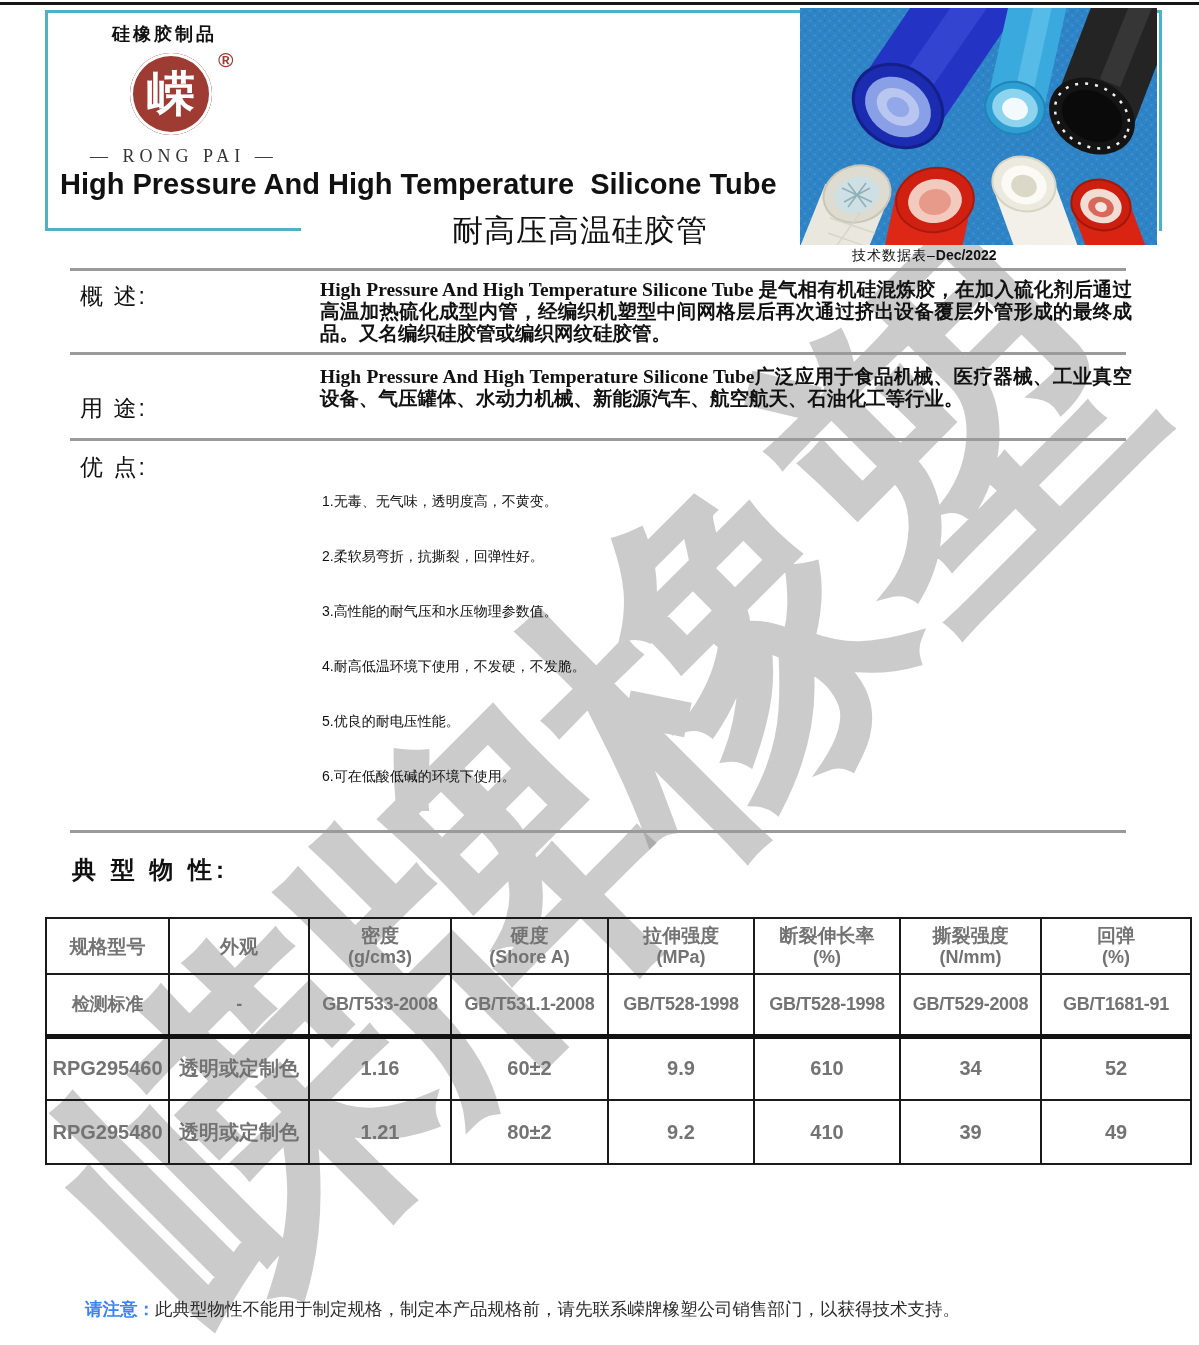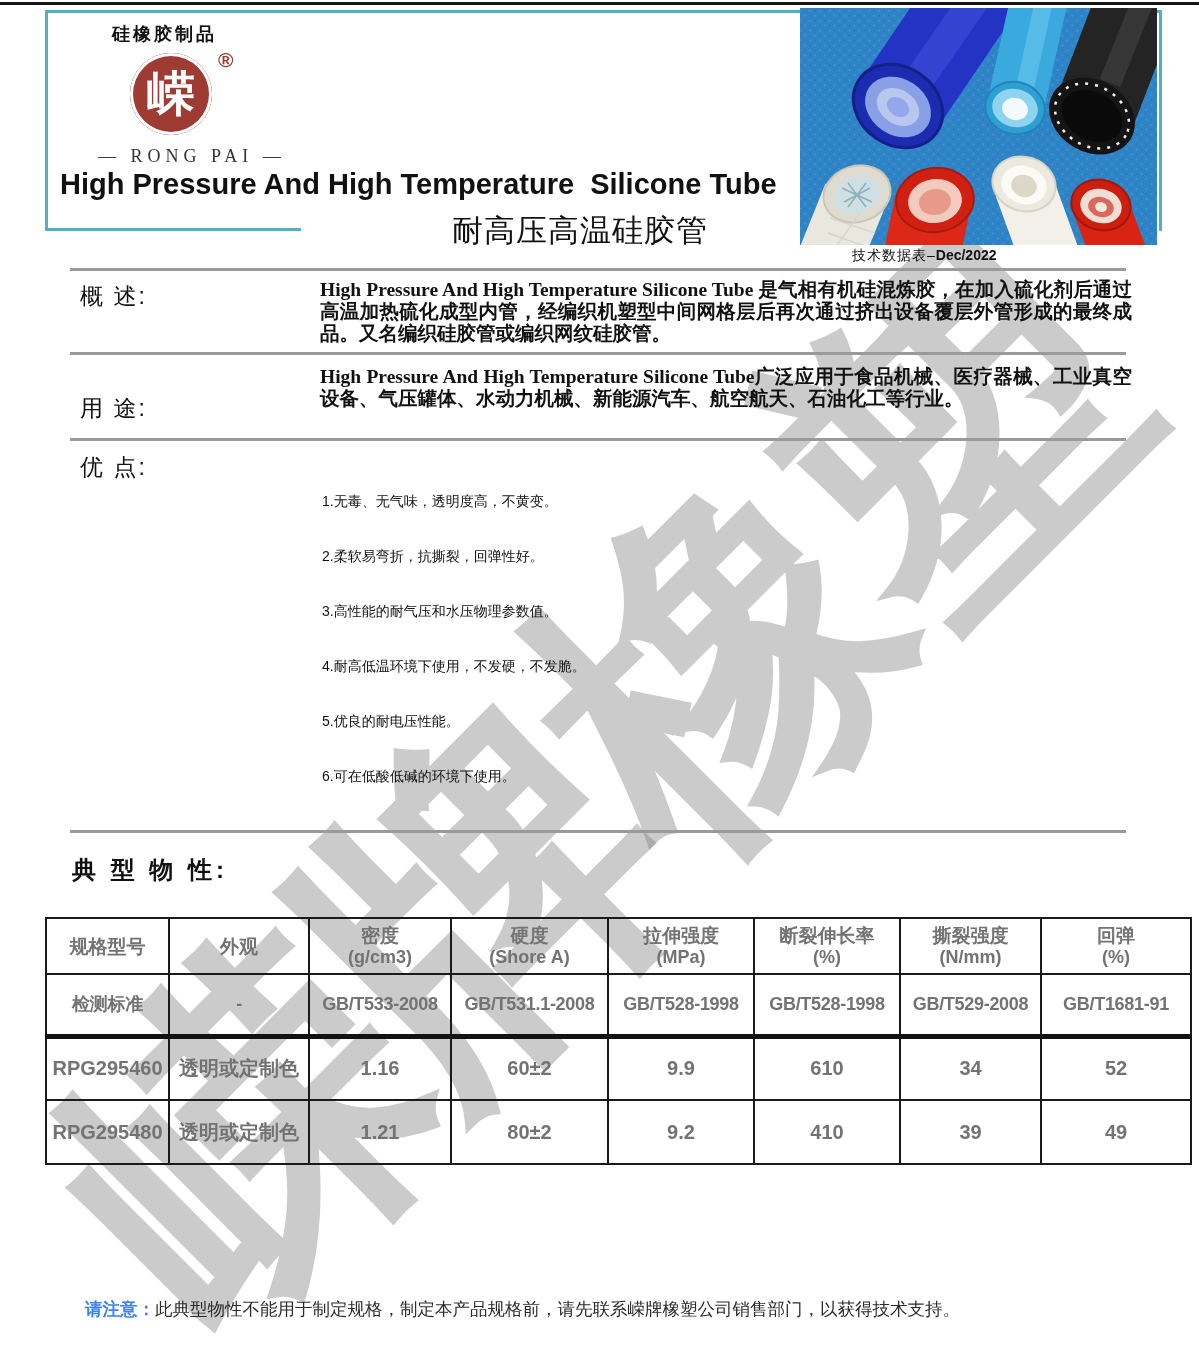--- a/index.html
+++ b/index.html
@@ -25,21 +25,21 @@
   .frame-bottom{left:45px;top:228px;width:256px;height:3px;}
   
   .brand-products{left:112px;top:22px;font-size:18px;font-weight:600;letter-spacing:3px;}
   .logo-circle{
     left:130px;top:53px;width:82px;height:82px;border-radius:50%;
     background:#9e3b33;display:flex;align-items:center;justify-content:center;
     color:#fff;font-size:48px;font-weight:bold;box-shadow:inset 0 0 0 3px #fff, inset 0 0 0 6px #9e3b33;
   }
   .logo-reg{left:218px;top:48px;color:#9e3b33;font-size:21px;font-weight:bold;}
   .brand-latin{left:90px;top:146px;font-size:18px;letter-spacing:5px;color:#343434;
-    font-family:"Liberation Serif",serif;margin-left:8px;}
+    font-family:"Liberation Serif",serif;}
   
   .title-en{left:60px;top:168px;font-size:29px;font-weight:bold;white-space:pre;margin:0;}
   .title-zh{left:452px;top:210px;font-size:31px;font-weight:normal;letter-spacing:1px;margin:0;}
   
   .photo{left:800px;top:8px;width:357px;height:237px;}
   .ds-label{left:852px;top:247px;font-size:14px;letter-spacing:1px;}
   .ds-label b{letter-spacing:0;}
   
   .hr{left:70px;width:1056px;height:3px;background:#9a9a9a;}
   .hr1{top:268px;}.hr2{top:352px;}.hr3{top:438px;}.hr4{top:830px;}

